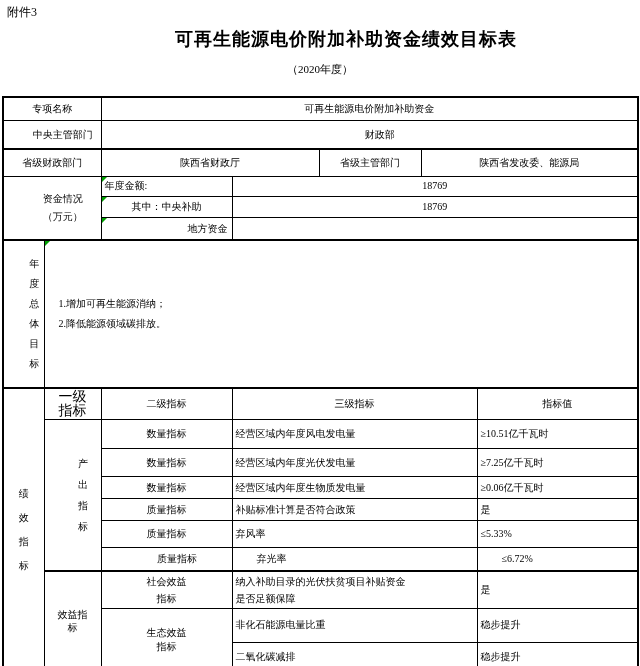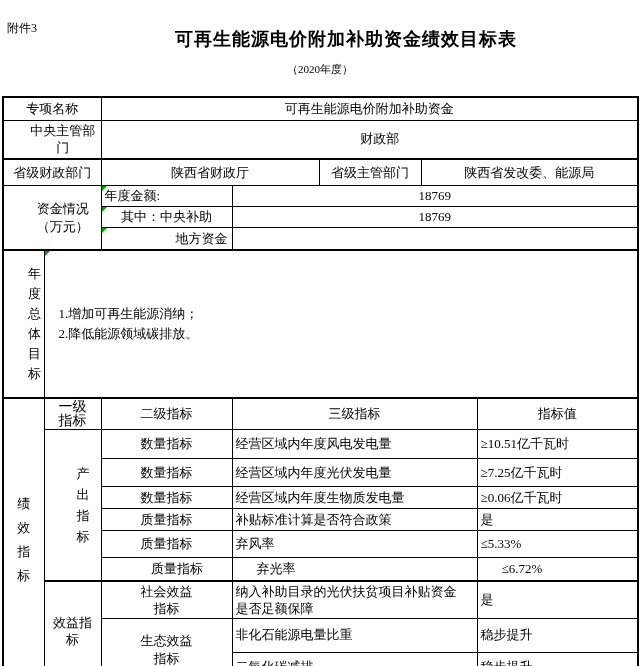--- a/index.html
+++ b/index.html
@@ -2,32 +2,32 @@
 <html><head>
 <meta charset="utf-8">
 <style>
   html,body{margin:0;padding:0;}
   body{
     position:relative;
     width:640px;height:666px;
     background:#ffffff;color:#000000;
     font-family:"Liberation Serif","DejaVu Serif",serif;
   }
-  .attachment{position:absolute;left:7px;top:4px;font-size:12px;margin-top:16px;}
+  .attachment{position:absolute;left:7px;top:4px;font-size:12px;}
   .doc-title{position:absolute;left:0;top:27px;width:640px;text-align:center;
              font-size:18px;font-weight:bold;letter-spacing:1px;margin-left:26px;}
   .doc-subtitle{position:absolute;left:0;top:62px;width:640px;text-align:center;font-size:11px;}
   table.main{
     position:absolute;left:2px;top:96px;width:635px;
     border-collapse:collapse;table-layout:fixed;
     border:2px solid #000;
   }
   td{
     border:1px solid #000;
-    font-size:13px;line-height:1.35;
+    font-size:10px;line-height:1.35;
     padding:1px 3px;
     text-align:center;vertical-align:middle;
     overflow:hidden;
   }
   td.left{text-align:left;}
   td.right{text-align:right;padding-right:4px;}
   .pre{white-space:pre-line;}
   td.bb2{border-bottom-width:2px;padding-left:24px;}
   
   td.goal-label{line-height:20px;}

